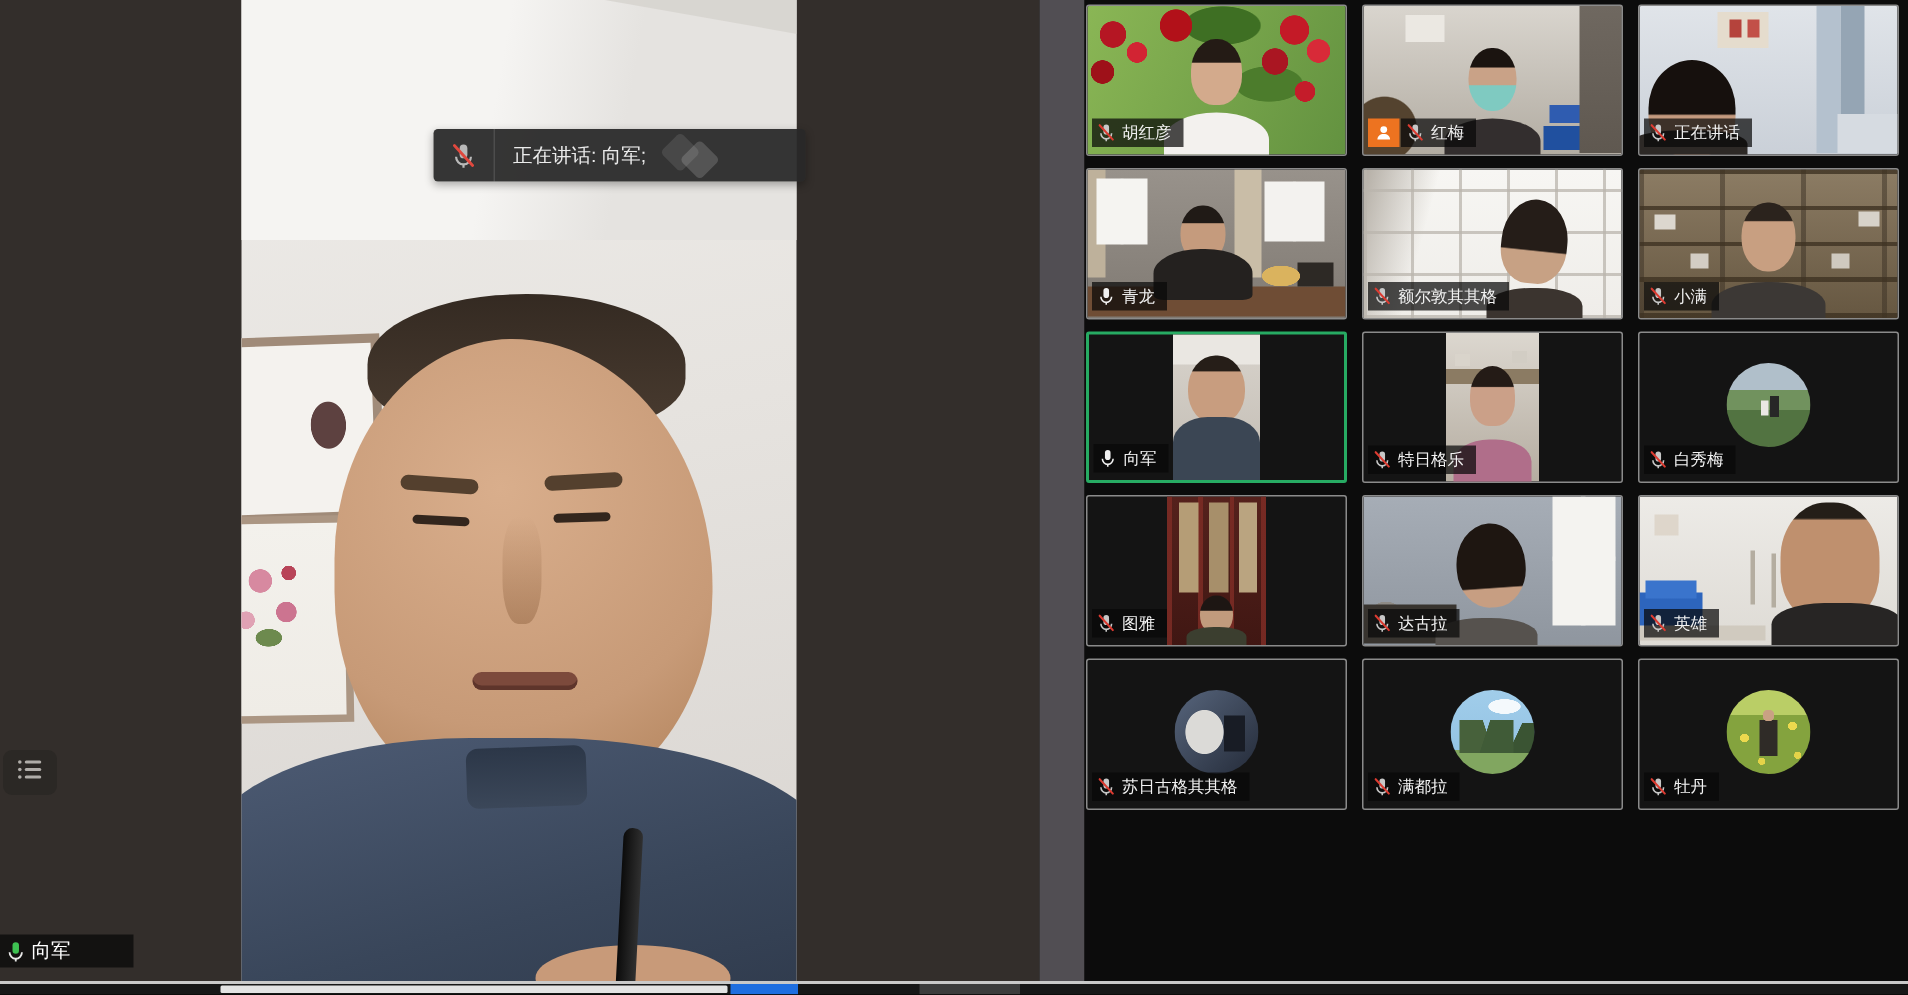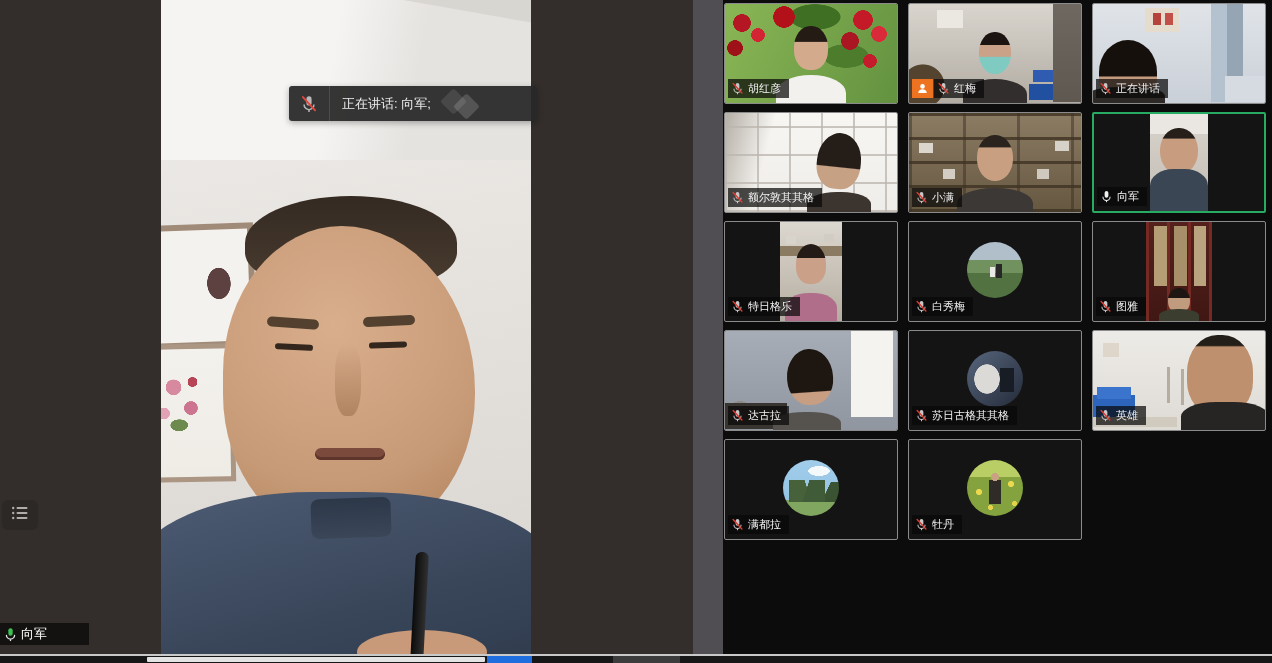--- a/index.html
+++ b/index.html
@@ -347,62 +347,77 @@
                 <path d="M3.6 8.4a4.4 4.6 0 0 0 8.8 0" fill="none" stroke="#c7c7c7" stroke-width="1.3"></path>
                 <line x1="8" y1="13.2" x2="8" y2="15" stroke="#c7c7c7" stroke-width="1.3"></line>
                 <line x1="2.6" y1="1.8" x2="13.4" y2="13.6" stroke="#dc3b31" stroke-width="1.7" stroke-linecap="round"></line>
               </svg>
             </span>
             <span class="nm">正在讲话</span>
           </span>
         </div>
       </div>
       <div class="tile">
-        <div class="scene sc-window"></div>
-        <div class="lrow">
-          <span class="lbl">
-            <span class="mic">
-              <svg width="13" height="13" viewBox="0 0 16 16">
-                <rect x="5.7" y="1.2" width="4.6" height="8.2" rx="2.3" fill="#c7c7c7"></rect>
-                <path d="M3.6 8.4a4.4 4.6 0 0 0 8.8 0" fill="none" stroke="#c7c7c7" stroke-width="1.3"></path>
-                <line x1="8" y1="13.2" x2="8" y2="15" stroke="#c7c7c7" stroke-width="1.3"></line>
-                <line x1="2.6" y1="1.8" x2="13.4" y2="13.6" stroke="#dc3b31" stroke-width="1.7" stroke-linecap="round"></line>
-              </svg>
-            </span>
-            <span class="nm">额尔敦其其格</span>
-          </span>
-        </div>
-      </div>
-      <div class="tile">
-        <div class="scene sc-man1 bg-shelf"></div>
-        <div class="lrow">
-          <span class="lbl">
-            <span class="mic">
-              <svg width="13" height="13" viewBox="0 0 16 16">
-                <rect x="5.7" y="1.2" width="4.6" height="8.2" rx="2.3" fill="#c7c7c7"></rect>
-                <path d="M3.6 8.4a4.4 4.6 0 0 0 8.8 0" fill="none" stroke="#c7c7c7" stroke-width="1.3"></path>
-                <line x1="8" y1="13.2" x2="8" y2="15" stroke="#c7c7c7" stroke-width="1.3"></line>
-                <line x1="2.6" y1="1.8" x2="13.4" y2="13.6" stroke="#dc3b31" stroke-width="1.7" stroke-linecap="round"></line>
-              </svg>
-            </span>
-            <span class="nm">小满</span>
-          </span>
-        </div>
-      </div>
-      <div class="tile active dark">
-        <div class="scene sc-self strip"></div>
+        <div class="scene sc-office"></div>
         <div class="lrow">
           <span class="lbl">
             <span class="mic">
               <svg width="13" height="13" viewBox="0 0 16 16">
                 <rect x="5.7" y="1.2" width="4.6" height="8.2" rx="2.3" fill="#f0f0f0"></rect>
                 <path d="M3.6 8.4a4.4 4.6 0 0 0 8.8 0" fill="none" stroke="#f0f0f0" stroke-width="1.3"></path>
                 <line x1="8" y1="13.2" x2="8" y2="15" stroke="#f0f0f0" stroke-width="1.3"></line>
               </svg>
             </span>
+            <span class="nm">青龙</span>
+          </span>
+        </div>
+      </div>
+      <div class="tile">
+        <div class="scene sc-window"></div>
+        <div class="lrow">
+          <span class="lbl">
+            <span class="mic">
+              <svg width="13" height="13" viewBox="0 0 16 16">
+                <rect x="5.7" y="1.2" width="4.6" height="8.2" rx="2.3" fill="#c7c7c7"></rect>
+                <path d="M3.6 8.4a4.4 4.6 0 0 0 8.8 0" fill="none" stroke="#c7c7c7" stroke-width="1.3"></path>
+                <line x1="8" y1="13.2" x2="8" y2="15" stroke="#c7c7c7" stroke-width="1.3"></line>
+                <line x1="2.6" y1="1.8" x2="13.4" y2="13.6" stroke="#dc3b31" stroke-width="1.7" stroke-linecap="round"></line>
+              </svg>
+            </span>
+            <span class="nm">额尔敦其其格</span>
+          </span>
+        </div>
+      </div>
+      <div class="tile">
+        <div class="scene sc-man1 bg-shelf"></div>
+        <div class="lrow">
+          <span class="lbl">
+            <span class="mic">
+              <svg width="13" height="13" viewBox="0 0 16 16">
+                <rect x="5.7" y="1.2" width="4.6" height="8.2" rx="2.3" fill="#c7c7c7"></rect>
+                <path d="M3.6 8.4a4.4 4.6 0 0 0 8.8 0" fill="none" stroke="#c7c7c7" stroke-width="1.3"></path>
+                <line x1="8" y1="13.2" x2="8" y2="15" stroke="#c7c7c7" stroke-width="1.3"></line>
+                <line x1="2.6" y1="1.8" x2="13.4" y2="13.6" stroke="#dc3b31" stroke-width="1.7" stroke-linecap="round"></line>
+              </svg>
+            </span>
+            <span class="nm">小满</span>
+          </span>
+        </div>
+      </div>
+      <div class="tile active dark">
+        <div class="scene sc-self strip"></div>
+        <div class="lrow">
+          <span class="lbl">
+            <span class="mic">
+              <svg width="13" height="13" viewBox="0 0 16 16">
+                <rect x="5.7" y="1.2" width="4.6" height="8.2" rx="2.3" fill="#f0f0f0"></rect>
+                <path d="M3.6 8.4a4.4 4.6 0 0 0 8.8 0" fill="none" stroke="#f0f0f0" stroke-width="1.3"></path>
+                <line x1="8" y1="13.2" x2="8" y2="15" stroke="#f0f0f0" stroke-width="1.3"></line>
+              </svg>
+            </span>
             <span class="nm">向军</span>
           </span>
         </div>
       </div>
       <div class="tile dark">
         <div class="scene sc-pink strip"></div>
         <div class="lrow">
           <span class="lbl">
             <span class="mic">
               <svg width="13" height="13" viewBox="0 0 16 16">
@@ -457,49 +472,49 @@
                 <rect x="5.7" y="1.2" width="4.6" height="8.2" rx="2.3" fill="#c7c7c7"></rect>
                 <path d="M3.6 8.4a4.4 4.6 0 0 0 8.8 0" fill="none" stroke="#c7c7c7" stroke-width="1.3"></path>
                 <line x1="8" y1="13.2" x2="8" y2="15" stroke="#c7c7c7" stroke-width="1.3"></line>
                 <line x1="2.6" y1="1.8" x2="13.4" y2="13.6" stroke="#dc3b31" stroke-width="1.7" stroke-linecap="round"></line>
               </svg>
             </span>
             <span class="nm">达古拉</span>
           </span>
         </div>
       </div>
+      <div class="tile">
+        <div class="scene sc-man2"></div>
+        <div class="lrow">
+          <span class="lbl">
+            <span class="mic">
+              <svg width="13" height="13" viewBox="0 0 16 16">
+                <rect x="5.7" y="1.2" width="4.6" height="8.2" rx="2.3" fill="#c7c7c7"></rect>
+                <path d="M3.6 8.4a4.4 4.6 0 0 0 8.8 0" fill="none" stroke="#c7c7c7" stroke-width="1.3"></path>
+                <line x1="8" y1="13.2" x2="8" y2="15" stroke="#c7c7c7" stroke-width="1.3"></line>
+                <line x1="2.6" y1="1.8" x2="13.4" y2="13.6" stroke="#dc3b31" stroke-width="1.7" stroke-linecap="round"></line>
+              </svg>
+            </span>
+            <span class="nm">英雄</span>
+          </span>
+        </div>
+      </div>
       <div class="tile dark">
         <div class="scene sc-av-wolf avatar"></div>
         <div class="lrow">
           <span class="lbl">
             <span class="mic">
               <svg width="13" height="13" viewBox="0 0 16 16">
                 <rect x="5.7" y="1.2" width="4.6" height="8.2" rx="2.3" fill="#c7c7c7"></rect>
                 <path d="M3.6 8.4a4.4 4.6 0 0 0 8.8 0" fill="none" stroke="#c7c7c7" stroke-width="1.3"></path>
                 <line x1="8" y1="13.2" x2="8" y2="15" stroke="#c7c7c7" stroke-width="1.3"></line>
                 <line x1="2.6" y1="1.8" x2="13.4" y2="13.6" stroke="#dc3b31" stroke-width="1.7" stroke-linecap="round"></line>
               </svg>
             </span>
             <span class="nm">苏日古格其其格</span>
-          </span>
-        </div>
-      </div>
-      <div class="tile">
-        <div class="scene sc-man2"></div>
-        <div class="lrow">
-          <span class="lbl">
-            <span class="mic">
-              <svg width="13" height="13" viewBox="0 0 16 16">
-                <rect x="5.7" y="1.2" width="4.6" height="8.2" rx="2.3" fill="#c7c7c7"></rect>
-                <path d="M3.6 8.4a4.4 4.6 0 0 0 8.8 0" fill="none" stroke="#c7c7c7" stroke-width="1.3"></path>
-                <line x1="8" y1="13.2" x2="8" y2="15" stroke="#c7c7c7" stroke-width="1.3"></line>
-                <line x1="2.6" y1="1.8" x2="13.4" y2="13.6" stroke="#dc3b31" stroke-width="1.7" stroke-linecap="round"></line>
-              </svg>
-            </span>
-            <span class="nm">英雄</span>
           </span>
         </div>
       </div>
       <div class="tile dark">
         <div class="scene sc-av-mountain avatar"></div>
         <div class="lrow">
           <span class="lbl">
             <span class="mic">
               <svg width="13" height="13" viewBox="0 0 16 16">
                 <rect x="5.7" y="1.2" width="4.6" height="8.2" rx="2.3" fill="#c7c7c7"></rect>

